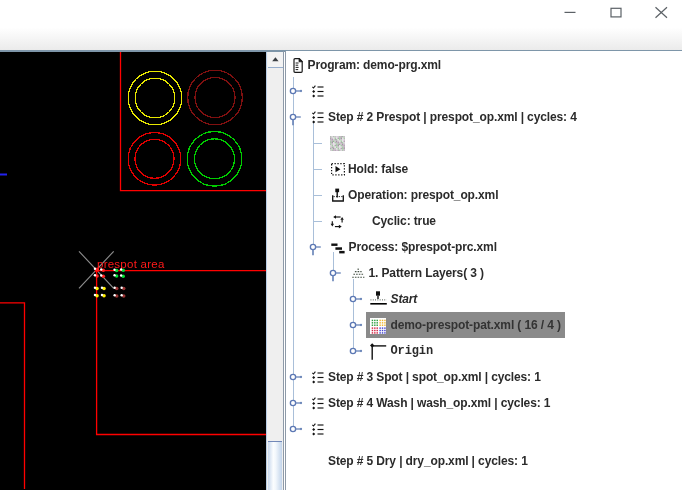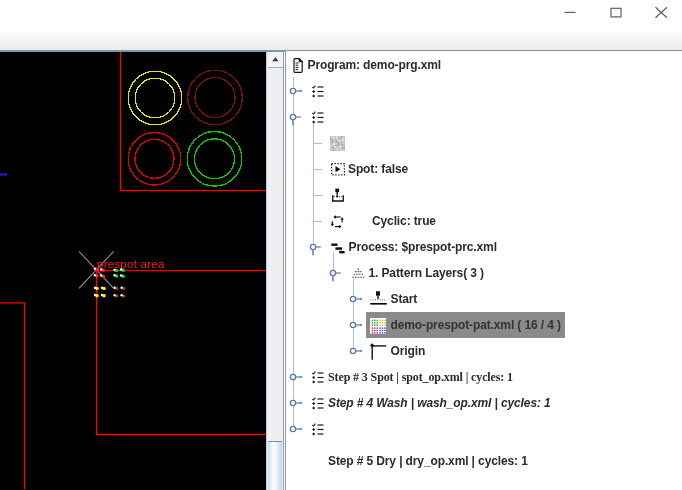--- a/index.html
+++ b/index.html
@@ -415,23 +415,25 @@
       <rect x="9.4" y="14.2" width="1.45" height="1.45" fill="#4343cf"></rect>
       <rect x="11.8" y="14.2" width="1.45" height="1.45" fill="#4343cf"></rect>
       <rect x="14.2" y="14.2" width="1.45" height="1.45" fill="#4343cf"></rect>
     </svg>
     <svg class="abs" style="left:84px;top:291.5px" width="17" height="17" viewBox="0 0 17 17">
       <path d="M2.2 0.2 L4.4 2.4 L2.2 4.6 L0 2.4 Z" fill="#111"></path>
      <line x1="2.2" y1="2.9" x2="2.2" y2="16.7" stroke="#111" stroke-width="1.4"></line>
      <line x1="2.2" y1="2.9" x2="16.2" y2="2.9" stroke="#111" stroke-width="1.4"></line>
     </svg>
     <div class="row" style="left:21.5px;top:6px;">Program: demo-prg.xml</div>
-    <div class="row" style="left:62px;top:110px;">Spot: false</div>
+    <div class="row" style="left:42px;top:58px;">Step # 2 Prespot | prespot_op.xml | cycles: 4</div>
+    <div class="row" style="left:62px;top:110px;">Hold: false</div>
+    <div class="row" style="left:62px;top:136px;">Operation: prespot_op.xml</div>
     <div class="row" style="left:62px;top:162px;margin-left:24px;">Cyclic: true</div>
     <div class="row" style="left:62.5px;top:188px;text-align:right;">Process: $prespot-prc.xml</div>
     <div class="row" style="left:82.5px;top:214px;">1. Pattern Layers( 3 )</div>
-    <div class="row" style="left:104.5px;top:240px;">Start</div>
+    <div class="row" style="left:104.5px;top:240px;font-style:italic;">Start</div>
     <div class="row" style="left:104.5px;top:266px;color:#333;">demo-prespot-pat.xml ( 16 / 4 )</div>
-    <div class="row" style="left:104.5px;top:292px;">Origin</div>
-    <div class="row" style="left:42px;top:318px;font-family:Liberation Serif, serif;">Step # 3 Spot | spot_op.xml | cycles: 1</div>
-    <div class="row" style="left:42px;top:344px;font-style:italic;">Step # 4 Wash | wash_op.xml | cycles: 1</div>
+    <div class="row" style="left:104.5px;top:292px;font-family:Liberation Mono, monospace;">Origin</div>
+    <div class="row" style="left:42px;top:318px;">Step # 3 Spot | spot_op.xml | cycles: 1</div>
+    <div class="row" style="left:42px;top:344px;">Step # 4 Wash | wash_op.xml | cycles: 1</div>
     <div class="row" style="left:42px;top:370px;margin-top:32px;">Step # 5 Dry | dry_op.xml | cycles: 1</div>
   </div>
 
 </body></html>

